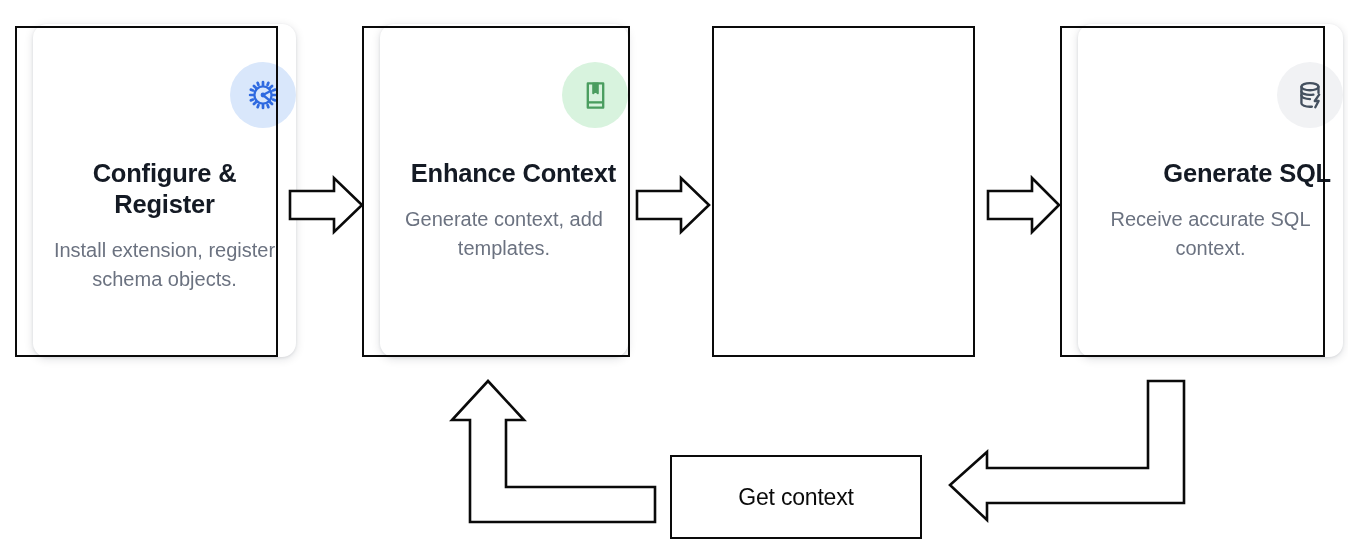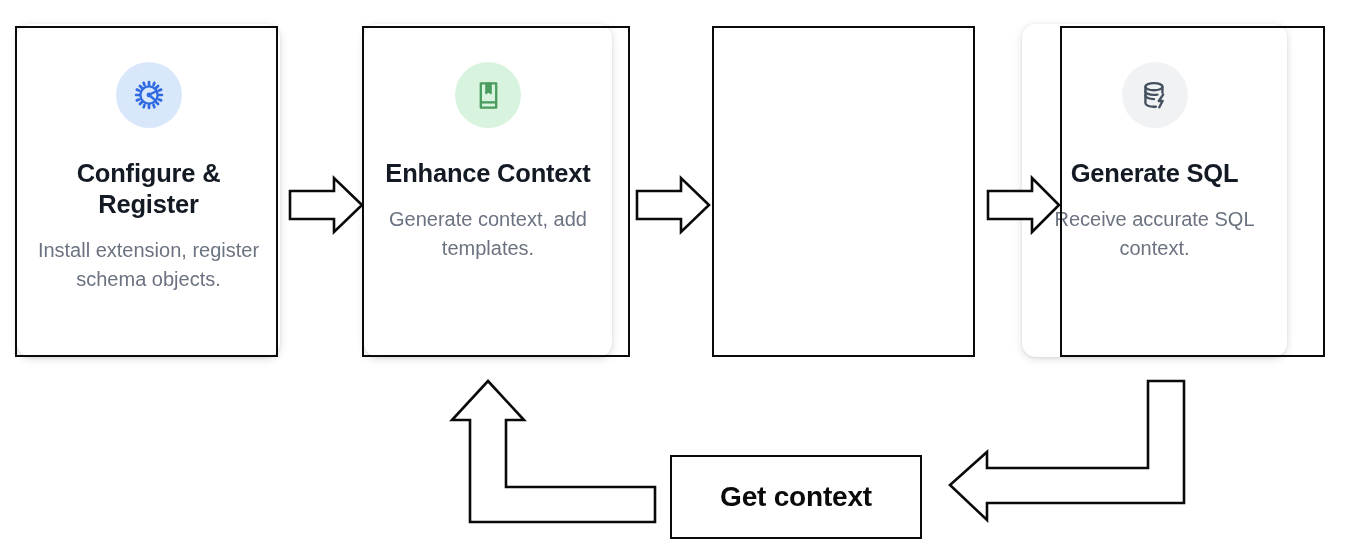--- a/index.html
+++ b/index.html
@@ -33,22 +33,23 @@
   }
 
   .card {
     position: absolute;
     background: #ffffff;
     border-radius: 14px;
     box-shadow: 0 2px 10px rgba(16,24,40,0.13), 0 1px 3px rgba(16,24,40,0.09);
     box-sizing: border-box;
     display: flex;
     flex-direction: column;
-    align-items: center;
+    align-items: flex-end;
     padding-top: 38px;
+    margin-left: 16px;
   }
 
   .icon-badge {
     width: 66px;
     height: 66px;
     border-radius: 50%;
     display: flex;
     align-items: center;
     justify-content: center;
     flex: none;
@@ -87,22 +88,22 @@
   .ctx-box {
     position: absolute;
     border: 2.5px solid #0a0a0a;
     background: #ffffff;
     box-sizing: border-box;
     display: flex;
     align-items: center;
     justify-content: center;
   }
   .ctx-label {
-    font-size: 28px;
-    font-weight: bold;
+    font-size: 23px;
+    font-weight: normal;
     color: #0a0a0a;
     letter-spacing: -0.2px;
   }
 </style>
 </head>
 <body>
 
 <div class="stage">
 
   <div class="card" style="left:17px; top:24px; width:263px; height:333px;">
@@ -145,21 +146,21 @@
         <path d="M10.3 3.2 V10.4 L12.0 8.9 L13.7 10.4 V3.2 Z" fill="#4a9d5f" stroke="#4a9d5f" stroke-width="1.4" stroke-linejoin="round"></path>
       </svg>
     </div>
     <div class="card-title">Enhance Context</div>
     <div class="card-desc">Generate context, add templates.</div>
   </div>
   <div class="card-outline" style="left:362px; top:26px; width:268px; height:331px;"></div>
 
   <div class="card-outline" style="left:712px; top:26px; width:263px; height:331px;"></div>
 
-  <div class="card" style="left:1022px; top:24px; width:265px; height:333px;">
+  <div class="card" style="left:1062px; top:24px; width:265px; height:333px;">
     <div class="icon-badge" style="background:#f1f2f4;">
       <svg width="33" height="33" viewBox="0 0 24 24" fill="none">
         <ellipse cx="11.6" cy="5.6" rx="6.2" ry="2.6" stroke="#44505f" stroke-width="1.7"></ellipse>
         <path d="M5.4 5.6 V12.0 C5.4 13.4 8.2 14.6 11.6 14.6" stroke="#44505f" stroke-width="1.7" stroke-linecap="round" fill="none"></path>
         <path d="M17.8 5.6 V10.0" stroke="#44505f" stroke-width="1.7" stroke-linecap="round"></path>
         <path d="M5.4 9.0 C5.4 10.4 8.2 11.6 11.6 11.6 C12.5 11.6 13.4 11.5 14.1 11.4" stroke="#44505f" stroke-width="1.7" stroke-linecap="round" fill="none"></path>
         <path d="M5.4 12.0 V17.6 C5.4 19.0 8.2 20.2 11.6 20.2 C12.1 20.2 12.6 20.2 13.0 20.1" stroke="#44505f" stroke-width="1.7" stroke-linecap="round" fill="none"></path>
         <path d="M18.3 11.4 L15.1 16.0 H17.9 L15.5 20.6" stroke="#44505f" stroke-width="1.7" stroke-linejoin="round" stroke-linecap="round" fill="none"></path>
       </svg>
     </div>

